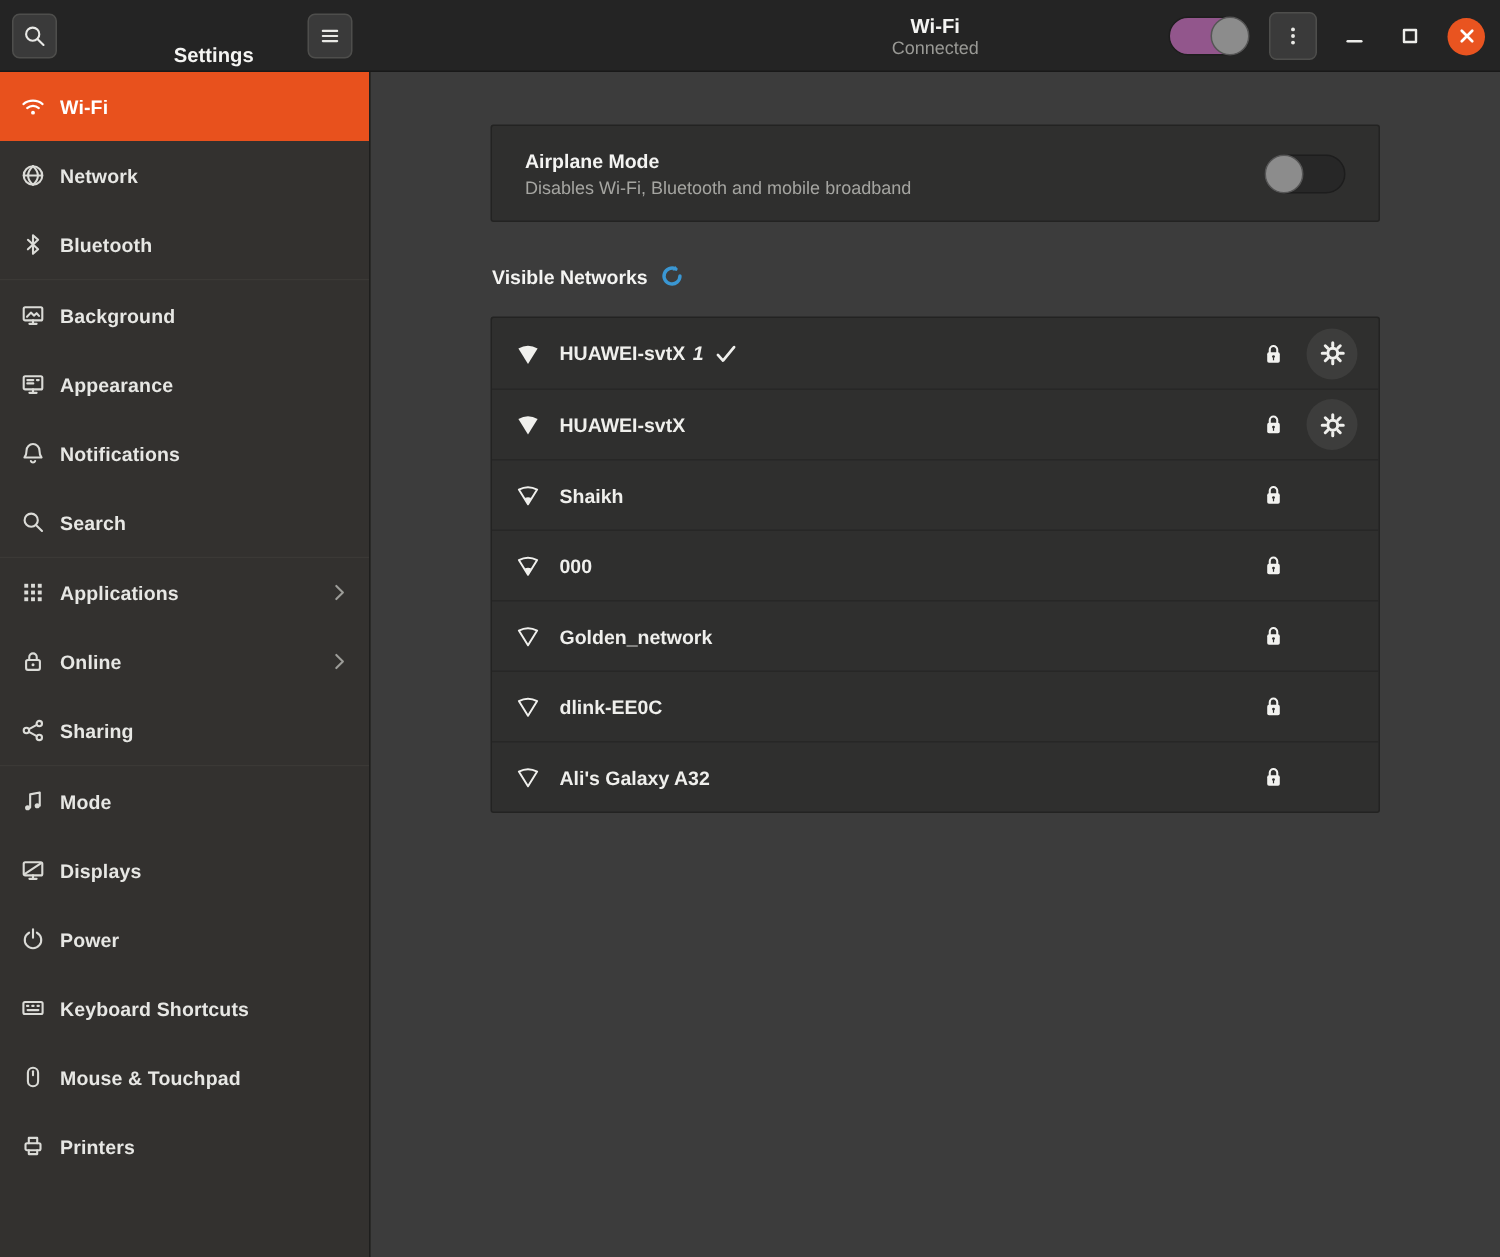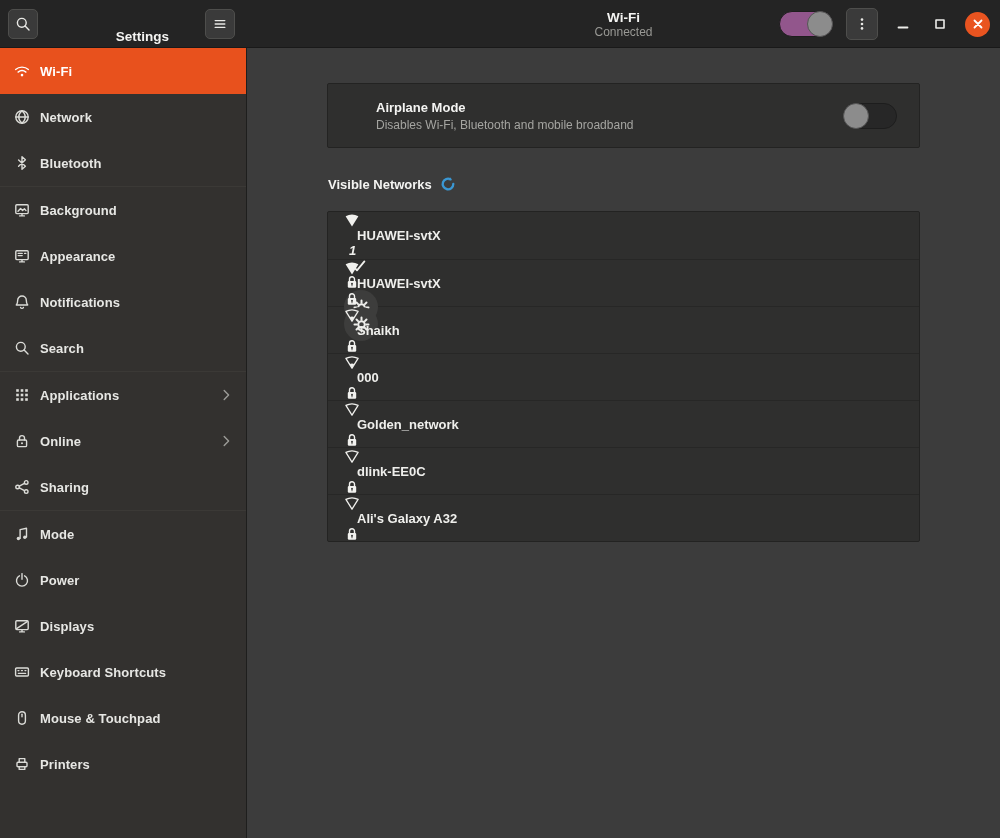--- a/index.html
+++ b/index.html
@@ -55,29 +55,29 @@
   .side-item .s-label{margin-left:10px;font-size:13px;font-weight:600;letter-spacing:.1px;flex:1;}
   .side-item .s-chevron{width:16px;height:16px;color:#9C9C98;flex:none;}
   .side-item.selected{background:var(--accent);}
   .side-item.selected .s-icon,.side-item.selected .s-label{color:#fff;}
   .side-sep{height:1px;background:#2A2927;border-bottom:1px solid #3B3936;}
 
   
   .main{position:absolute;left:247px;top:48px;right:0;bottom:0;background:var(--content-bg);}
   .airplane-card{position:absolute;left:80px;top:35px;width:593px;height:65px;background:var(--card-bg);
     border:1px solid var(--card-border);border-radius:2px;display:flex;align-items:center;padding:0 22px;}
-  .ap-texts{flex:1;margin-left:26px;}
+  .ap-texts{flex:1;}
   .ap-title{color:var(--text-bright);font-size:13px;font-weight:700;margin-bottom:3px;}
   .ap-desc{color:var(--text-dim);font-size:12px;}
   .vn-head{position:absolute;left:81px;top:128px;display:flex;align-items:center;gap:8px;}
   .vn-label{color:var(--text-bright);font-size:13px;font-weight:700;}
   .vn-spinner{width:15px;height:15px;color:var(--spinner);display:flex;}
   .network-list{position:absolute;left:80px;top:163px;width:593px;background:var(--card-bg);
     border:1px solid var(--card-border);border-radius:2px;}
-  .net-row{height:47px;display:flex;padding:0 14px 0 16px;cursor:pointer;flex-direction:column;}
+  .net-row{height:47px;display:flex;align-items:center;padding:0 14px 0 16px;cursor:pointer;}
   .net-row + .net-row{border-top:1px solid var(--row-sep);}
   .nr-signal{width:17px;height:17px;color:#F0F0ED;display:flex;flex:none;}
   .nr-name{margin-left:13px;color:#EFEFEC;font-size:13px;font-weight:600;}
   .nr-suffix{font-style:italic;margin-left:5px;}
   .nr-check{margin-left:7px;width:15px;height:15px;color:#F0F0ED;display:flex;}
   .nr-spacer{flex:1;}
   .nr-lock{width:16px;height:16px;color:#F2F2EF;display:flex;flex:none;margin-right:14px;}
   .nr-gear{width:34px;height:34px;border-radius:50%;background:#3D3D3C;display:flex;align-items:center;
     justify-content:center;color:#EFEFEC;cursor:pointer;flex:none;}
   .nr-gear-slot{width:34px;flex:none;}
@@ -275,35 +275,35 @@
             <path d="M6.1 12.4V3.6l6.4-1.3v8.8"></path>
             <circle cx="4.4" cy="12.5" r="1.7" fill="currentColor" stroke="none"></circle>
             <circle cx="10.8" cy="11.2" r="1.7" fill="currentColor" stroke="none"></circle>
           </svg>
         </span>
         <span class="s-label">Mode</span>
       </div>
       <div class="side-item">
         <span class="s-icon" style="width: 16px; height: 16px; display: flex;">
           <svg viewBox="0 0 16 16" width="100%" height="100%" fill="none" stroke="currentColor" stroke-width="1.4" stroke-linecap="round" stroke-linejoin="round">
-            <path d="M5.4 3.8a5.5 5.5 0 1 0 5.2 0"></path>
-            <path d="M8 1.6v5.6"></path>
-          </svg>
-        </span>
-        <span class="s-label">Power</span>
-      </div>
-      <div class="side-item">
-        <span class="s-icon" style="width: 16px; height: 16px; display: flex;">
-          <svg viewBox="0 0 16 16" width="100%" height="100%" fill="none" stroke="currentColor" stroke-width="1.4" stroke-linecap="round" stroke-linejoin="round">
             <rect x="1.8" y="2.8" width="12.4" height="8.8" rx="1"></rect>
             <path d="M8 11.6v2.2M5.6 13.9h4.8"></path>
             <path d="M2.6 10.6L13.2 3.6"></path>
           </svg>
         </span>
         <span class="s-label">Displays</span>
+      </div>
+      <div class="side-item">
+        <span class="s-icon" style="width: 16px; height: 16px; display: flex;">
+          <svg viewBox="0 0 16 16" width="100%" height="100%" fill="none" stroke="currentColor" stroke-width="1.4" stroke-linecap="round" stroke-linejoin="round">
+            <path d="M5.4 3.8a5.5 5.5 0 1 0 5.2 0"></path>
+            <path d="M8 1.6v5.6"></path>
+          </svg>
+        </span>
+        <span class="s-label">Power</span>
       </div>
       <div class="side-item">
         <span class="s-icon" style="width: 16px; height: 16px; display: flex;">
           <svg viewBox="0 0 16 16" width="100%" height="100%" fill="none" stroke="currentColor" stroke-width="1.4" stroke-linecap="round" stroke-linejoin="round">
             <rect x="1.6" y="4" width="12.8" height="8" rx="1"></rect>
             <path d="M4 6.6h.9M7.5 6.6h.9M11 6.6h.9M4.4 9.4h7.2"></path>
           </svg>
         </span>
         <span class="s-label">Keyboard Shortcuts</span>
       </div>

